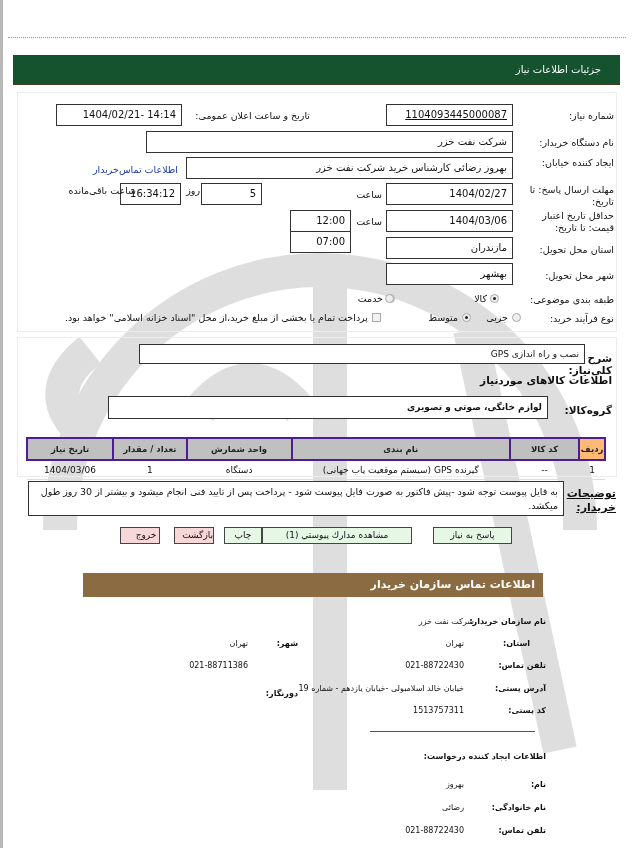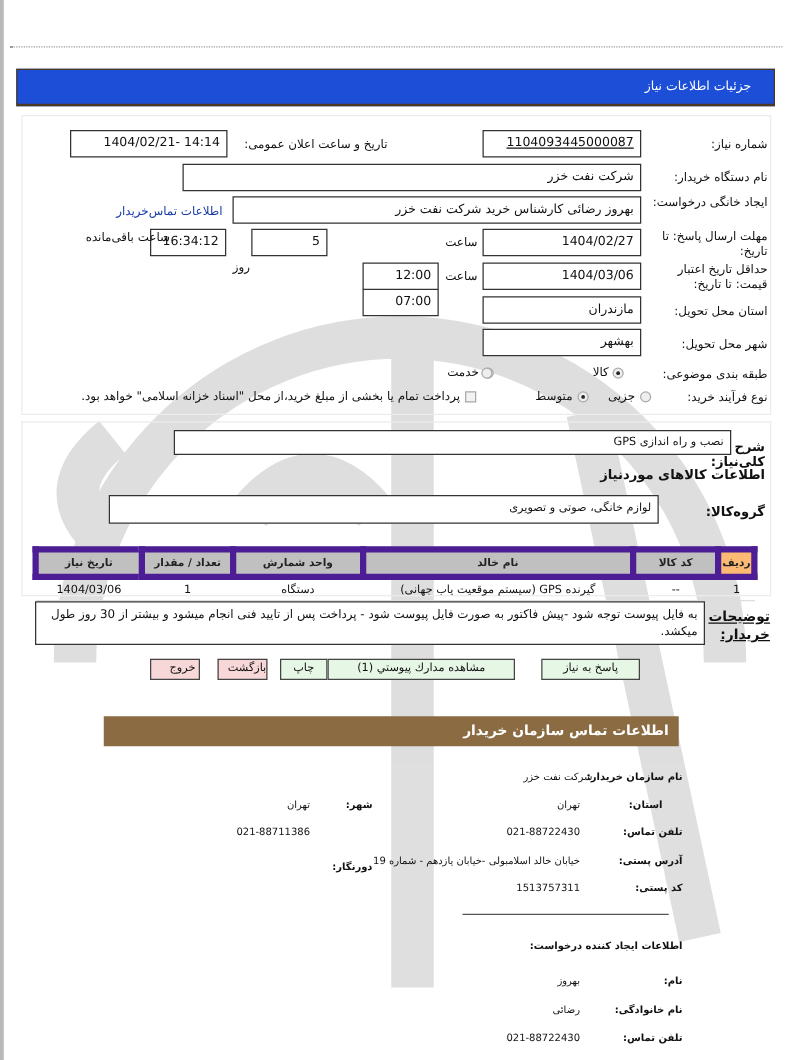--- a/index.html
+++ b/index.html
@@ -7,42 +7,42 @@
   body {
     font-family: "DejaVu Sans", "Liberation Sans", sans-serif;
     font-size: 9px; color: #111;
     position: relative;
   }
   .left-border { position: absolute; left: 0; top: 0; width: 3px; height: 848px; background: #b9b9b9; }
   .dotted { position: absolute; left: 8px; right: 8px; top: 37px; border-top: 1px dotted #9a9a9a; }
   .watermark { position: absolute; left: 0; top: 230px; width: 634px; height: 610px; pointer-events: none; }
   .hdr {
     position: absolute; left: 13px; width: 607px; height: 30px;
-    background: #1d4ed8; border: 1px solid #4a3a22; border-bottom-width: 2px;
+    background: #14532d; border: 1px solid #4a3a22; border-bottom-width: 2px;
     color: #fff; direction: rtl; padding-right: 18px; line-height: 28px; font-size: 10px;
   }
   .hdr2 {
     position: absolute; left: 83px; width: 460px; height: 24px;
     background: #8b6c42; color: #fff; direction: rtl; padding-right: 8px;
     line-height: 24px; font-size: 11px; font-weight: bold;
   }
   .panel { position: absolute; left: 17px; width: 600px; border: 1px solid #ececec; }
   .lbl { position: absolute; direction: rtl; text-align: right; font-size: 9.5px; line-height: 12px; }
   .box {
     position: absolute; background: #fff; border: 1px solid #333; height: 22px;
     font-size: 10px; line-height: 20px; padding: 0 5px; white-space: nowrap; overflow: hidden;
   }
   .box.rtl { direction: rtl; text-align: right; }
   .box.ltr { direction: ltr; text-align: right; }
   .link { color: #1a3aa8; }
   .radio { position: absolute; width: 9px; height: 9px; border-radius: 50%; border: 1px solid #aaa; background: #eee; }
   .radio.on::after { content: ""; position: absolute; left: 2px; top: 2px; width: 3px; height: 3px; border-radius: 50%; background: #222; }
   .check { position: absolute; width: 9px; height: 9px; border: 1px solid #aaa; background: #f2f2f2; }
   table.items { position: absolute; left: 26px; top: 437px; width: 580px; border-collapse: collapse; direction: rtl; }
-  table.items th { background: #c0c0c0; font-size: 8.5px; font-weight: bold; height: 22px; border: 5px solid #4c1d95; color: #222; }
+  table.items th { background: #c0c0c0; font-size: 8.5px; font-weight: bold; height: 22px; border: 2px solid #4c1d95; color: #222; }
   table.items td { font-size: 9px; height: 19px; text-align: center; border-bottom: 1px solid #ddd; }
   .btn { position: absolute; height: 17px; border: 1px solid #444; font-size: 9px; line-height: 14px; text-align: center; direction: rtl; }
   .btn.green { background: #e6f7e6; }
   .btn.pink { background: #f7d7d7; padding-left: 12px; }
   .bold { font-weight: bold; }
   .ctext { position: absolute; direction: rtl; font-size: 8px; line-height: 10px; white-space: nowrap; }
 </style>
 </head>
 <body>
 
@@ -66,30 +66,30 @@
 <div class="panel" style="top:92px;height:240px;"></div>
 
 <div class="lbl" style="right:20px;top:110px;width:95px;">شماره نیاز:</div>
 <div class="box ltr" style="left:386px;top:104px;width:127px;text-decoration:underline;">1104093445000087</div>
 <div class="lbl" style="left:190px;top:110px;width:120px;">تاریخ و ساعت اعلان عمومی:</div>
 <div class="box ltr" style="left:56px;top:104px;width:126px;">1404/02/21- 14:14</div>
 
 <div class="lbl" style="right:20px;top:137px;width:95px;">نام دستگاه خریدار:</div>
 <div class="box rtl" style="left:146px;top:131px;width:367px;">شرکت نفت خزر</div>
 
-<div class="lbl" style="right:20px;top:157px;width:95px;">ایجاد خانگی درخواست:</div>
+<div class="lbl" style="right:20px;top:157px;width:95px;">ایجاد کننده خیابان:</div>
 <div class="box rtl" style="left:186px;top:157px;width:327px;">بهروز رضائی کارشناس خرید شرکت نفت خزر</div>
 <div class="lbl link" style="left:90px;top:164px;width:88px;">اطلاعات تماس‌خریدار</div>
 
 <div class="lbl" style="right:20px;top:184px;width:95px;">مهلت ارسال پاسخ: تا تاریخ:</div>
 <div class="box ltr" style="left:386px;top:183px;width:127px;">1404/02/27</div>
 <div class="lbl" style="left:350px;top:189px;width:32px;">ساعت</div>
 <div class="box ltr" style="left:290px;top:183px;width:61px;margin-top:48px;">07:00</div>
 <div class="box ltr" style="left:201px;top:183px;width:61px;">5</div>
-<div class="lbl" style="left:186px;top:185px;width:14px;margin-top:24px;">روز</div>
+<div class="lbl" style="left:186px;top:185px;width:14px;">روز</div>
 <div class="box ltr" style="left:120px;top:183px;width:61px;">16:34:12</div>
 <div class="lbl" style="left:64px;top:185px;width:72px;">ساعت باقی‌مانده</div>
 
 <div class="lbl" style="right:20px;top:210px;width:95px;">حداقل تاریخ اعتبار قیمت: تا تاریخ:</div>
 <div class="box ltr" style="left:386px;top:210px;width:127px;">1404/03/06</div>
 <div class="lbl" style="left:350px;top:216px;width:32px;">ساعت</div>
 <div class="box ltr" style="left:290px;top:210px;width:61px;">12:00</div>
 
 <div class="lbl" style="right:20px;top:244px;width:95px;">استان محل تحویل:</div>
 <div class="box rtl" style="left:386px;top:237px;width:127px;">مازندران</div>
@@ -111,28 +111,28 @@
 <div class="radio on" style="left:462px;top:313px;"></div>
 <div class="lbl" style="left:420px;top:312px;width:38px;">متوسط</div>
 <div class="check" style="left:372px;top:313px;"></div>
 <div class="lbl" style="left:50px;top:312px;width:318px;white-space:nowrap;">پرداخت تمام یا بخشی از مبلغ خرید،از محل "اسناد خزانه اسلامی" خواهد بود.</div>
 
 <div class="panel" style="top:337px;height:140px;"></div>
 <div class="lbl bold" style="right:22px;top:352px;width:70px;font-size:10.5px;">شرح کلی‌نیاز:</div>
 <div class="box rtl" style="left:91px;top:344px;width:446px;height:20px;line-height:18px;font-size:9px;margin-left:48px;">نصب و راه اندازی GPS</div>
 <div class="lbl bold" style="right:22px;top:374px;width:200px;font-size:10.5px;">اطلاعات کالاهای موردنیاز</div>
 <div class="lbl bold" style="right:22px;top:404px;width:70px;font-size:10.5px;">گروه‌کالا:</div>
-<div class="box rtl" style="left:87px;top:396px;width:440px;height:23px;font-size:9px;">لوازم خانگی، صوتی و تصویری</div>
+<div class="box rtl" style="left:108px;top:396px;width:440px;height:23px;font-size:9px;font-weight:bold;">لوازم خانگی، صوتی و تصویری</div>
 
 <table class="items">
   <thead>
     <tr>
       <th style="width:22px;background:#fdba74;">ردیف</th>
       <th style="width:66px;">کد کالا</th>
-      <th style="width:208px;">نام خالد</th>
+      <th style="width:208px;">نام بندی</th>
       <th style="width:100px;text-align:center;">واحد شمارش</th>
       <th style="width:70px;">تعداد / مقدار</th>
       <th style="width:82px;">تاریخ نیاز</th>
     </tr>
   </thead>
   <tbody>
     <tr>
       <td>1</td>
       <td>--</td>
       <td>گیرنده GPS (سیستم موقعیت یاب جهانی)</td>

